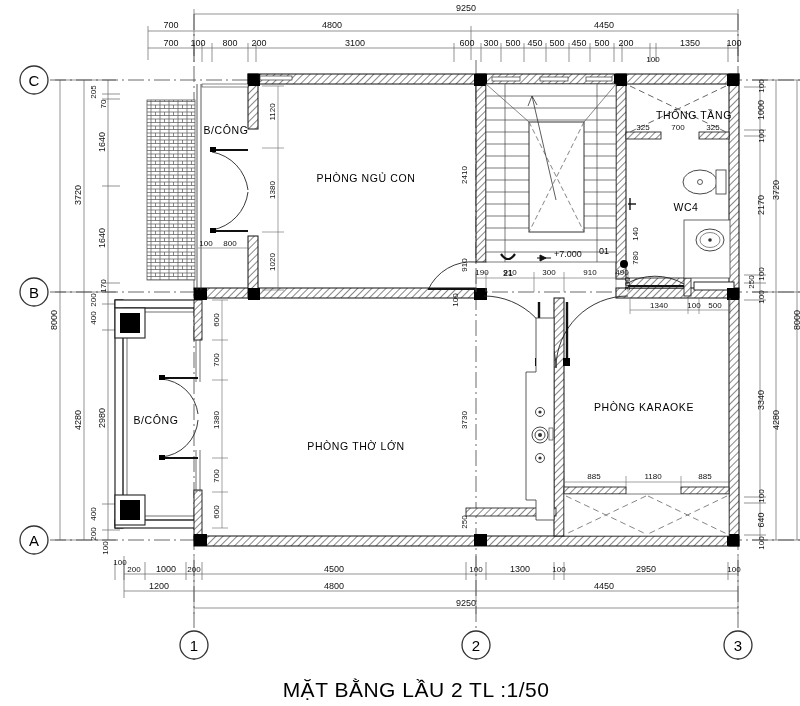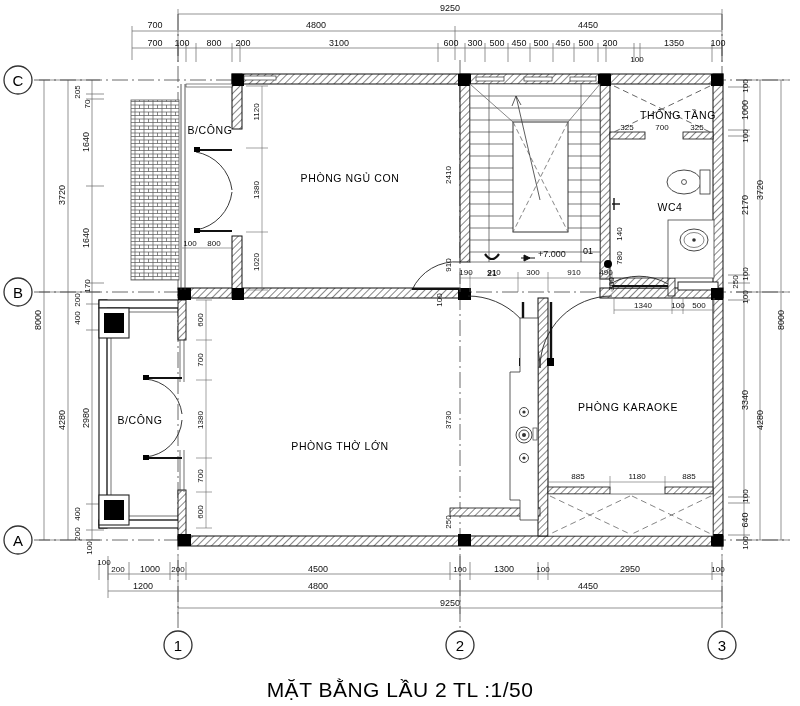--- a/index.html
+++ b/index.html
@@ -1,18 +1,18 @@
 <!DOCTYPE html>
 <html><head>
 <meta charset="utf-8">
 <style>
   html,body{margin:0;padding:0;background:#ffffff;}
   body{width:800px;height:706px;overflow:hidden;
        font-family:"Liberation Sans","DejaVu Sans",sans-serif;color:#000;}
-  #stage{position:relative;width:661px;height:706px;}
+  #stage{position:relative;width:661px;height:706px;margin-left:16px;}
   svg{display:block;}
   .dimtext{font-size:9px;font-family:"Liberation Sans",sans-serif;fill:#111;}
   .dimtext-sm{font-size:8px;font-family:"Liberation Sans",sans-serif;fill:#111;}
   .roomtext{font-size:10.5px;letter-spacing:.6px;font-family:"Liberation Sans",sans-serif;fill:#000;}
   .gridtext{font-size:15px;font-family:"Liberation Sans",sans-serif;fill:#000;}
   .titletext{font-size:21px;letter-spacing:.5px;font-family:"Liberation Sans",sans-serif;fill:#000;}
   .tag{font-size:9px;font-family:"Liberation Sans",sans-serif;fill:#000;}
 </style>
 </head>
 <body>

